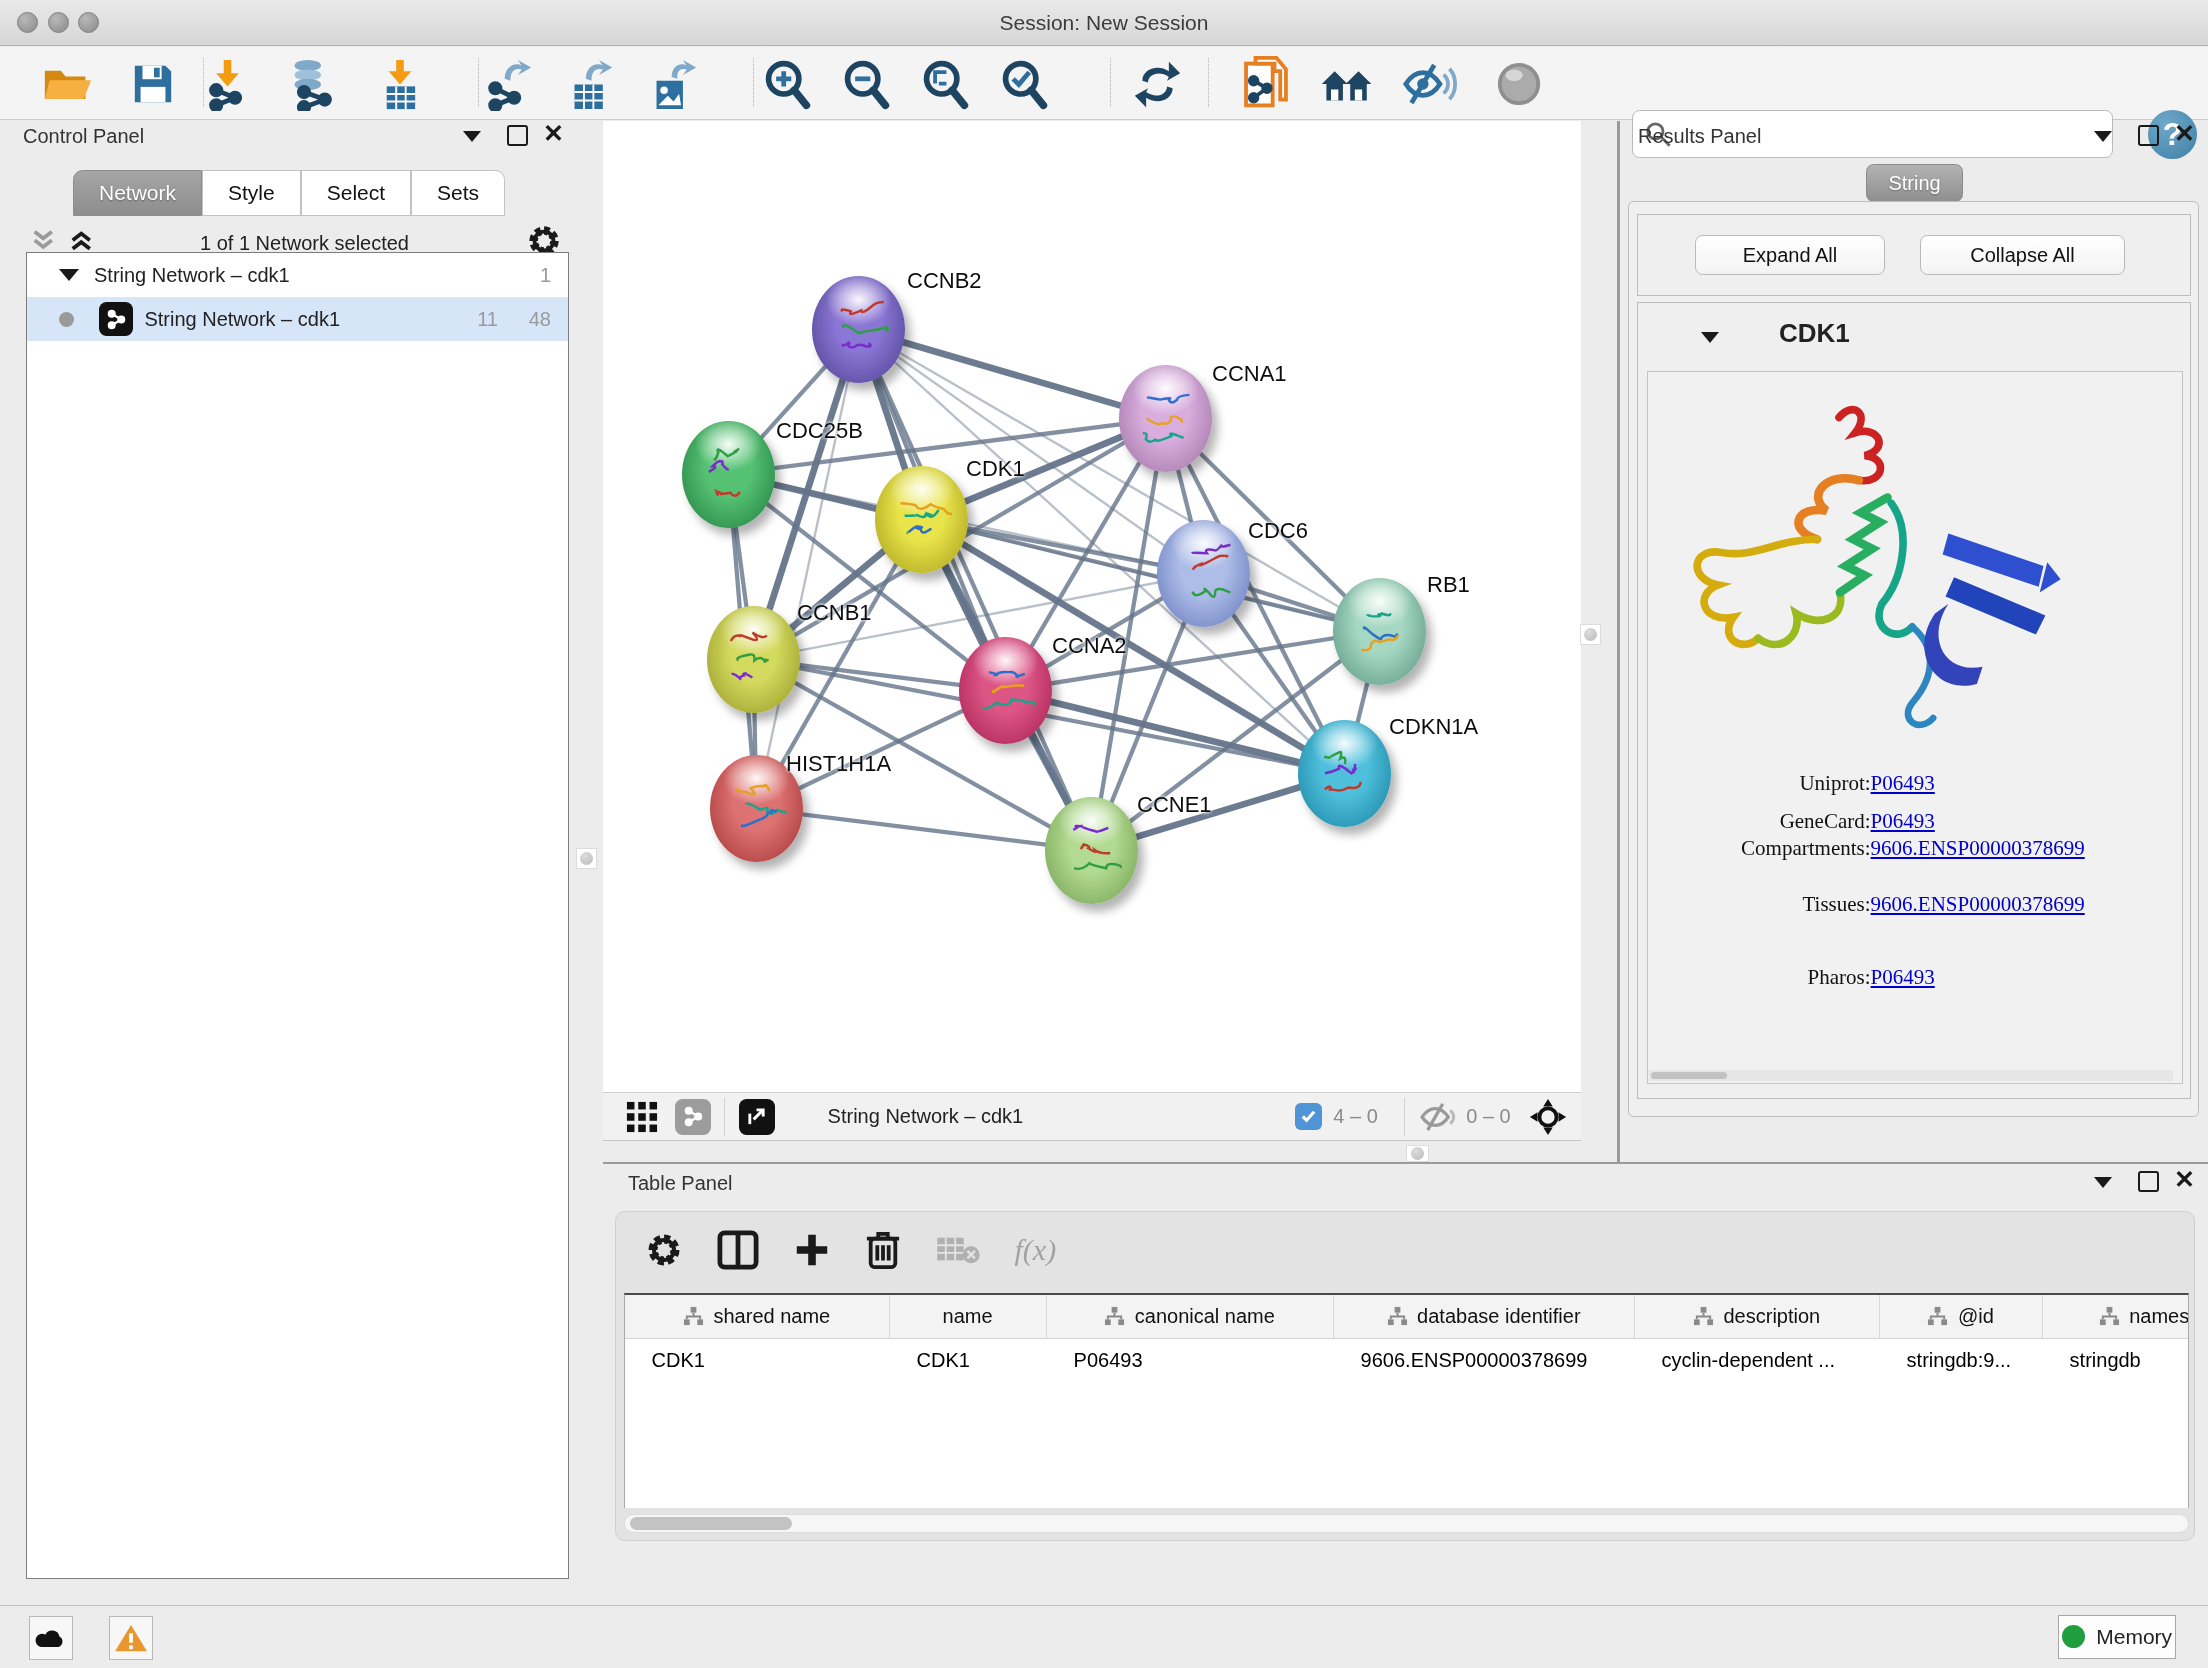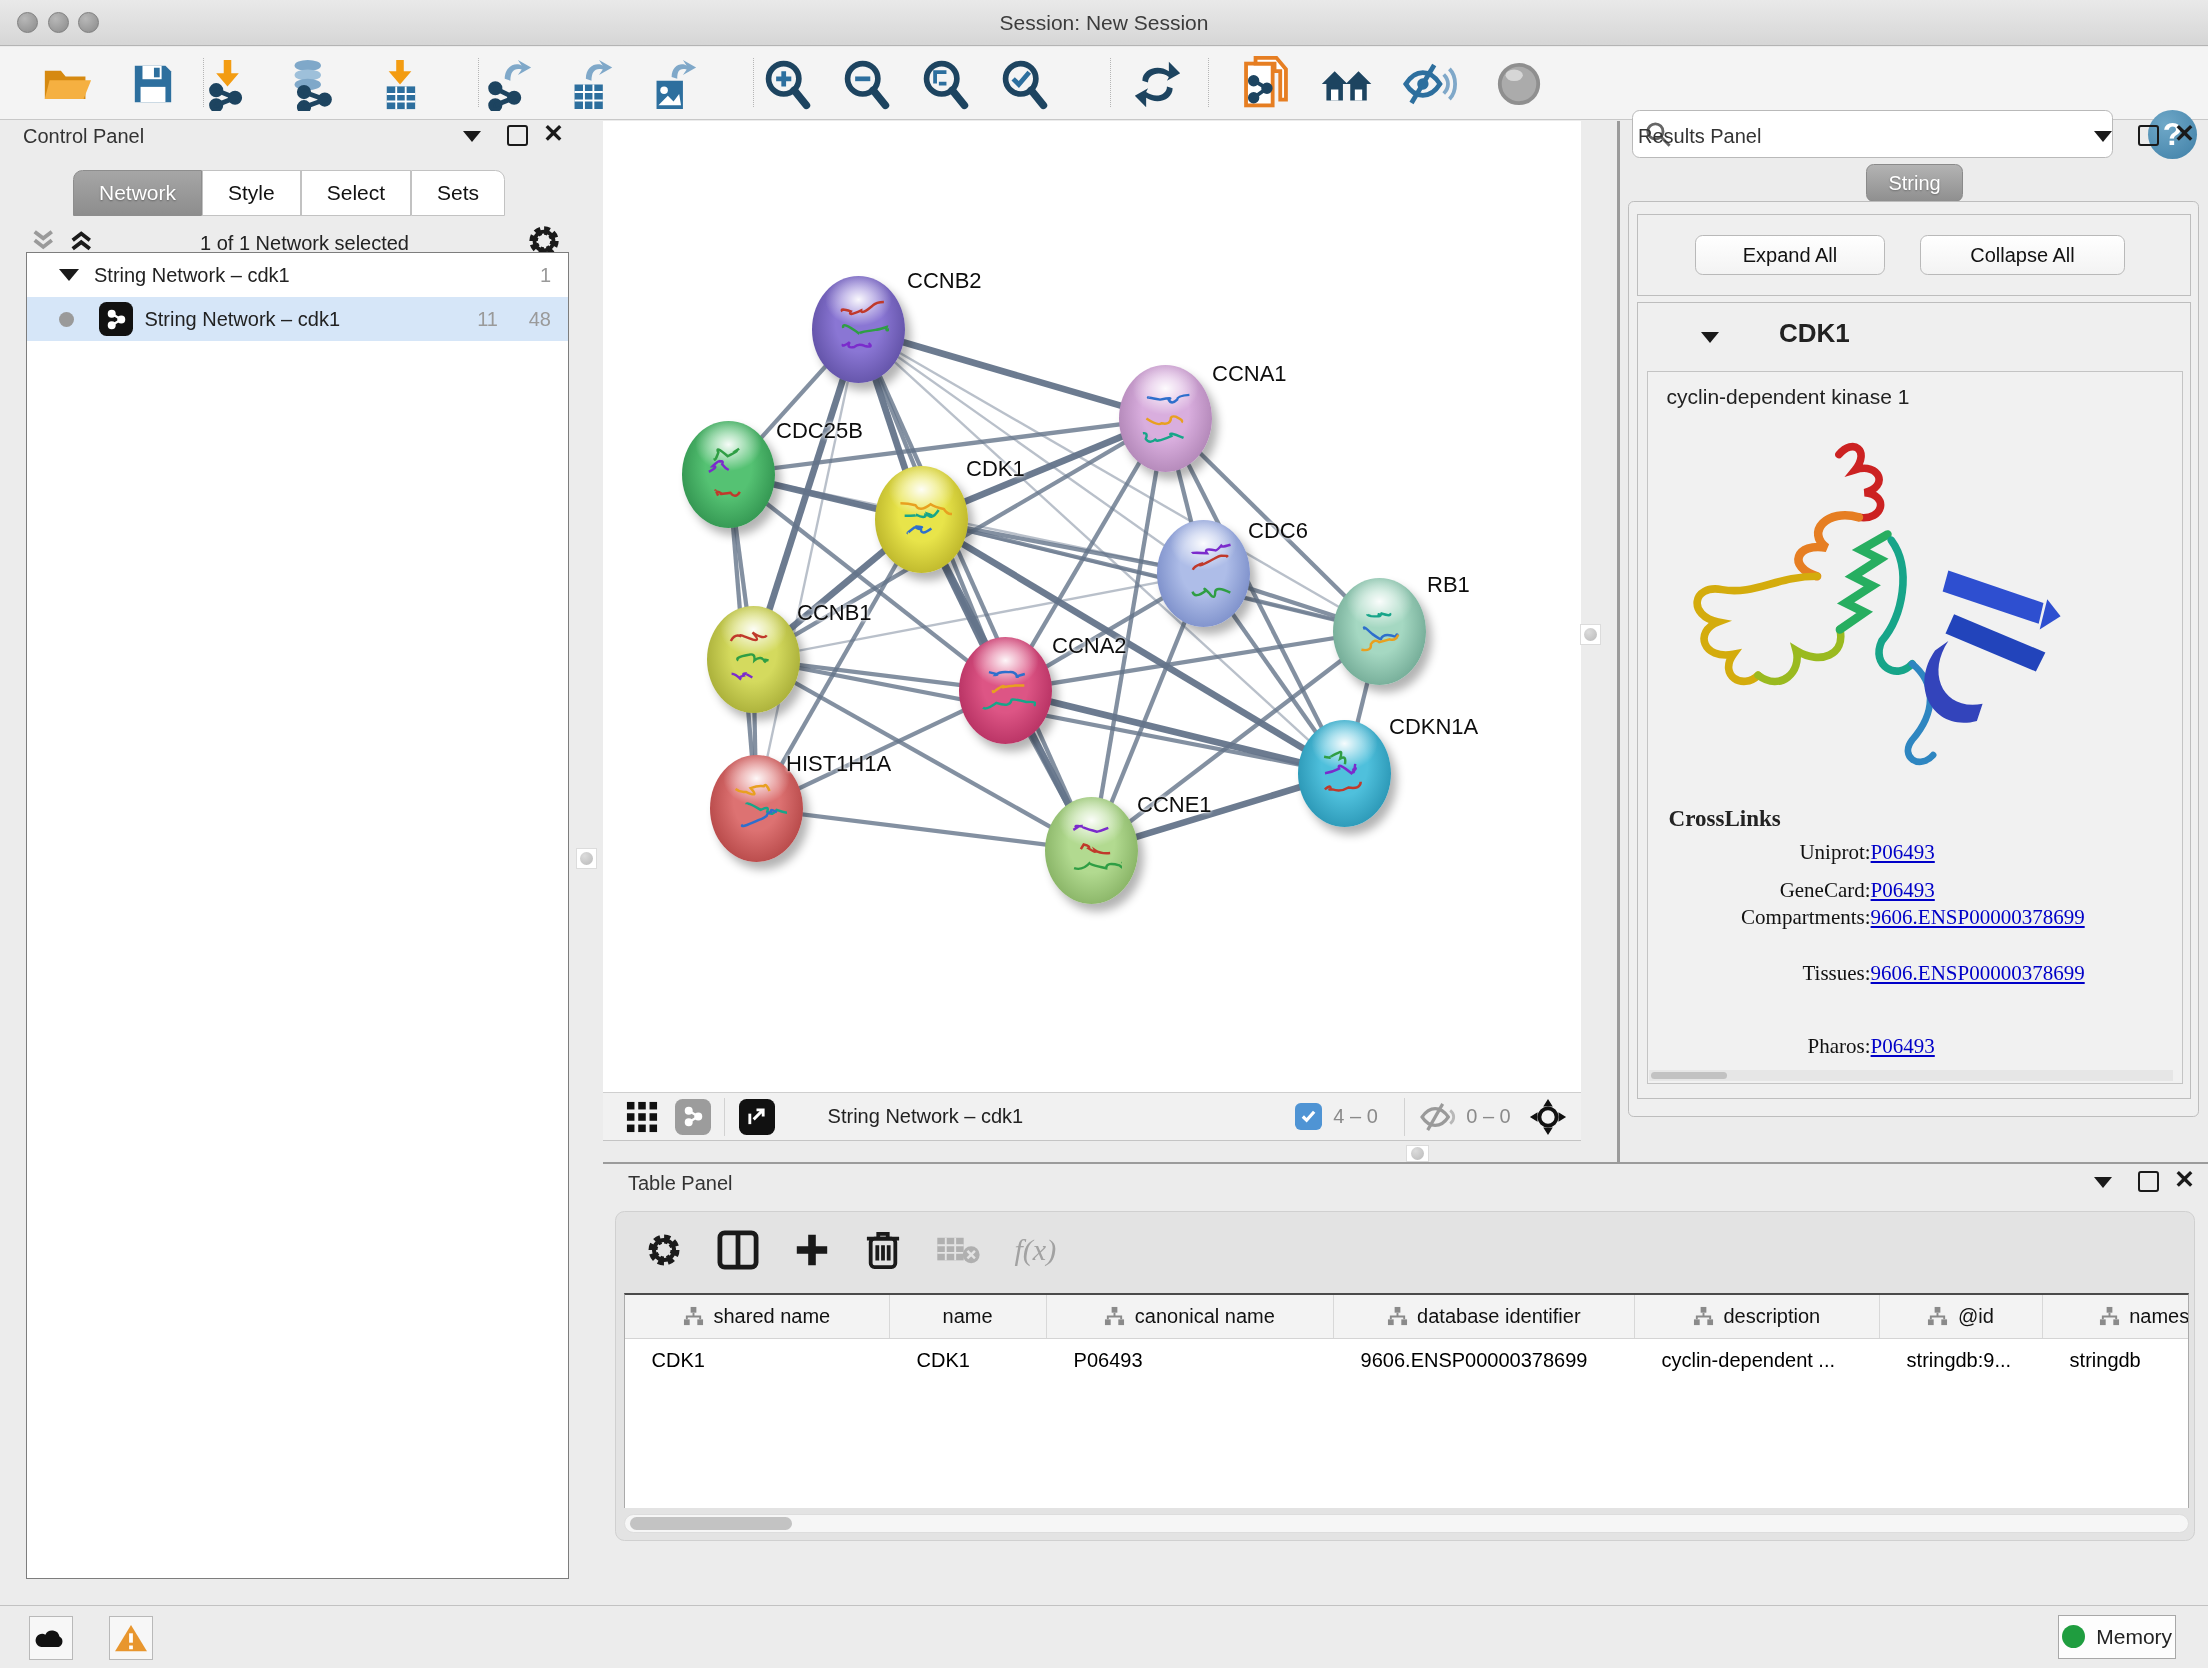--- a/index.html
+++ b/index.html
@@ -567,40 +567,38 @@
 
   <div class="abs rbox" style="left:1637px;top:214px;width:554px;height:82px">
     <button class="btn" style="position:absolute;left:57px;top:20px;width:190px;height:40px">Expand All</button>
     <button class="btn" style="position:absolute;left:282px;top:20px;width:205px;height:40px">Collapse All</button>
   </div>
 
   <div class="abs rbox" style="left:1637px;top:302px;width:554px;height:797px">
     <span class="mini-tri" style="position:absolute;left:63px;top:28.5px"></span>
     <span style="position:absolute;left:141px;top:15px;font-size:26px;font-weight:bold">CDK1</span>
     <div class="abs" style="left:8.6px;top:68px;width:536px;height:713px;background:#f1f1f1;border:1px solid #c4c4c4">
-      <div style="padding:13.3px 0 0 19px;font-size:21px">cyclin-dependent kinase 1</div>
 
       
       <svg width="409" height="371" viewBox="0 0 430 390" style="margin:17px 0 0 15px">
         <g fill="none" stroke-linecap="round">
           <path d="M185 30 C200 12 218 26 202 46 C228 38 238 64 212 70 C238 72 232 100 206 96" stroke="#cc2222" stroke-width="8"></path>
           <path d="M206 96 C172 86 150 112 172 128 C140 122 130 148 162 158" stroke="#e67e22" stroke-width="9"></path>
           <path d="M162 158 C120 158 96 178 62 172 C30 166 26 200 58 206 C32 216 42 246 74 240 C58 262 84 278 100 262" stroke="#d4ac0d" stroke-width="8"></path>
           <path d="M100 262 C124 280 146 258 140 236 C166 252 192 240 186 214" stroke="#9aba20" stroke-width="8"></path>
           <path d="M186 214 L212 196 L192 186 L220 168 L200 158 L228 140 L208 130 L236 114" stroke="#27ae60" stroke-width="9"></path>
           <path d="M240 120 C262 150 252 200 230 226 C218 252 246 268 262 250" stroke="#17a589" stroke-width="8"></path>
           <path d="M262 250 C286 270 288 300 262 330 C248 348 270 362 284 346" stroke="#2e86c1" stroke-width="7"></path>
         </g>
         <path d="M300 152 L400 186 L395 208 L294 174 Z" fill="#2e4fd0"></path>
         <path d="M404 182 L418 200 L396 214 Z" fill="#2e4fd0"></path>
         <path d="M306 198 L402 238 L392 258 L297 218 Z" fill="#2244bb"></path>
         <path d="M300 226 C276 262 296 300 336 292 L330 310 C286 322 258 276 286 236 Z" fill="#3344bb"></path>
       </svg>
 
-      <div class="serif" style="padding:5.7px 0 0 21px;font-size:23px;font-weight:bold">CrossLinks</div>
       <div id="crosslinks" style="padding:7.6px 0 0 46px">
           <div style="display: flex; margin-bottom: 13.3px;">
             <span class="xlabel" style="width: 177px;">Uniprot:</span>
             <a class="xlink">P06493</a>
           </div>
           <div style="display: flex; margin-bottom: 2px;">
             <span class="xlabel" style="width: 177px;">GeneCard:</span>
             <a class="xlink">P06493</a>
           </div>
           <div style="display: flex; margin-bottom: 31px;">

